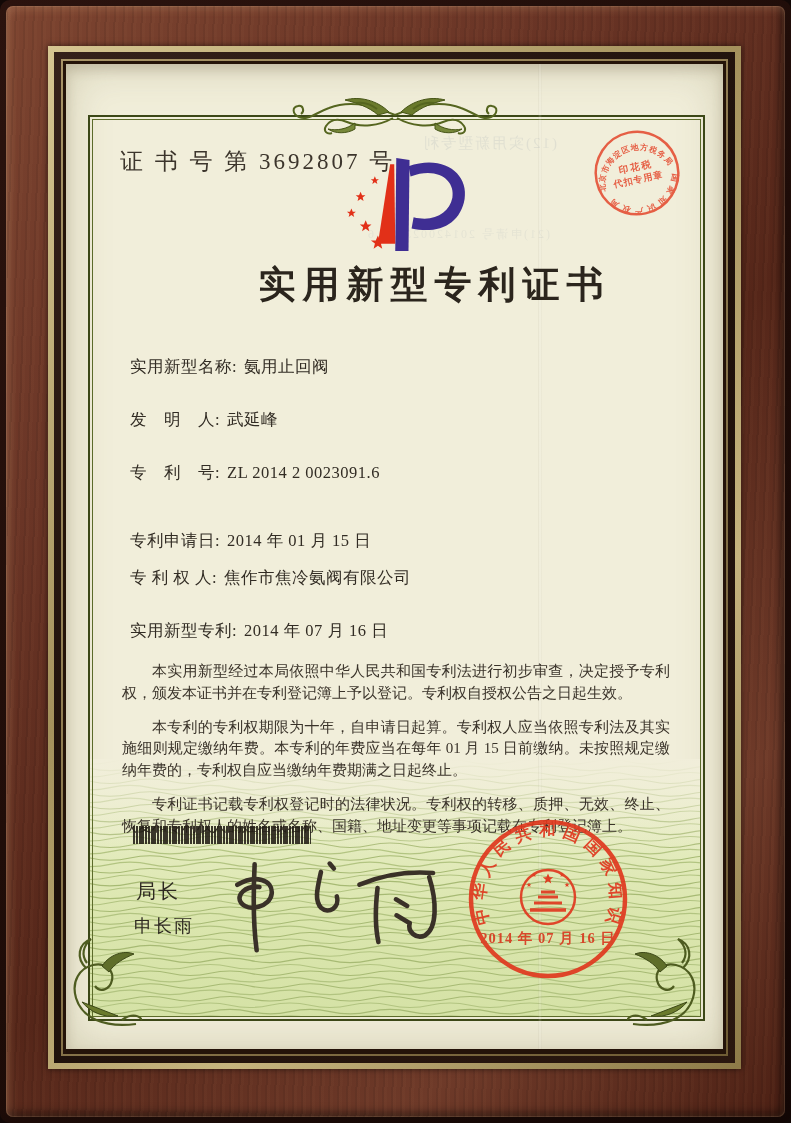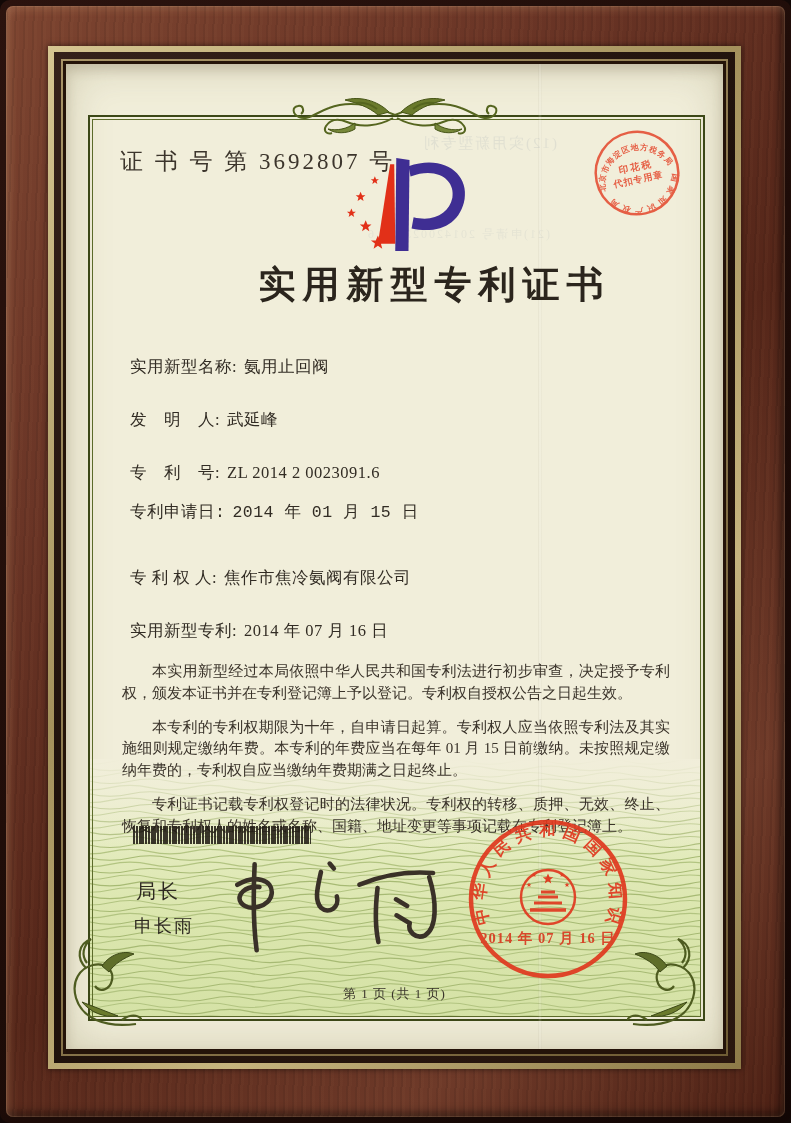--- a/index.html
+++ b/index.html
@@ -178,21 +178,21 @@
 
       <div class="field" style="top:292px;">
         <span class="lab">实用新型名称:</span><span class="val">氨用止回阀</span>
       </div>
       <div class="field" style="top:345px;">
         <span class="lab">发　明　人:</span><span class="val">武延峰</span>
       </div>
       <div class="field" style="top:398px;">
         <span class="lab">专　利　号:</span><span class="val">ZL 2014 2 0023091.6</span>
       </div>
-      <div class="field" style="top:437px;font-family:Liberation Mono, monospace;">
+      <div class="field" style="top:466px;">
         <span class="lab">专利申请日:</span><span class="val">2014 年 01 月 15 日</span>
       </div>
       <div class="field" style="top:503px;">
         <span class="lab">专 利 权 人:</span><span class="val">焦作市焦冷氨阀有限公司</span>
       </div>
       <div class="field" style="top:556px;">
         <span class="lab">实用新型专利:</span><span class="val">2014 年 07 月 16 日</span>
       </div>
 
       <div class="paras">
@@ -250,18 +250,17 @@
         <text fill="#e4472c" font-size="8.2" font-weight="bold" letter-spacing="1" font-family="Liberation Serif, DejaVu Serif, serif">
           <textPath href="#stampTop">北京市海淀区地方税务局</textPath>
         </text>
         <text x="50" y="47" text-anchor="middle" fill="#e4472c" font-size="10" font-weight="bold" font-family="Liberation Serif, DejaVu Serif, serif" letter-spacing="2">印花税</text>
         <text x="50" y="60" text-anchor="middle" fill="#e4472c" font-size="9.5" font-weight="bold" font-family="Liberation Serif, DejaVu Serif, serif" letter-spacing="1">代扣专用章</text>
         <text fill="#e4472c" font-size="8.6" font-weight="bold" letter-spacing="4" font-family="Liberation Serif, DejaVu Serif, serif">
           <textPath href="#stampBottom">国家知识产权局</textPath>
         </text>
       </svg>
 
-      <div class="footer">第 1 页 (共 1 页)</div>
     </div>
 
     <div class="crease"></div>
   </div>
 </div>
 
 </body></html>

